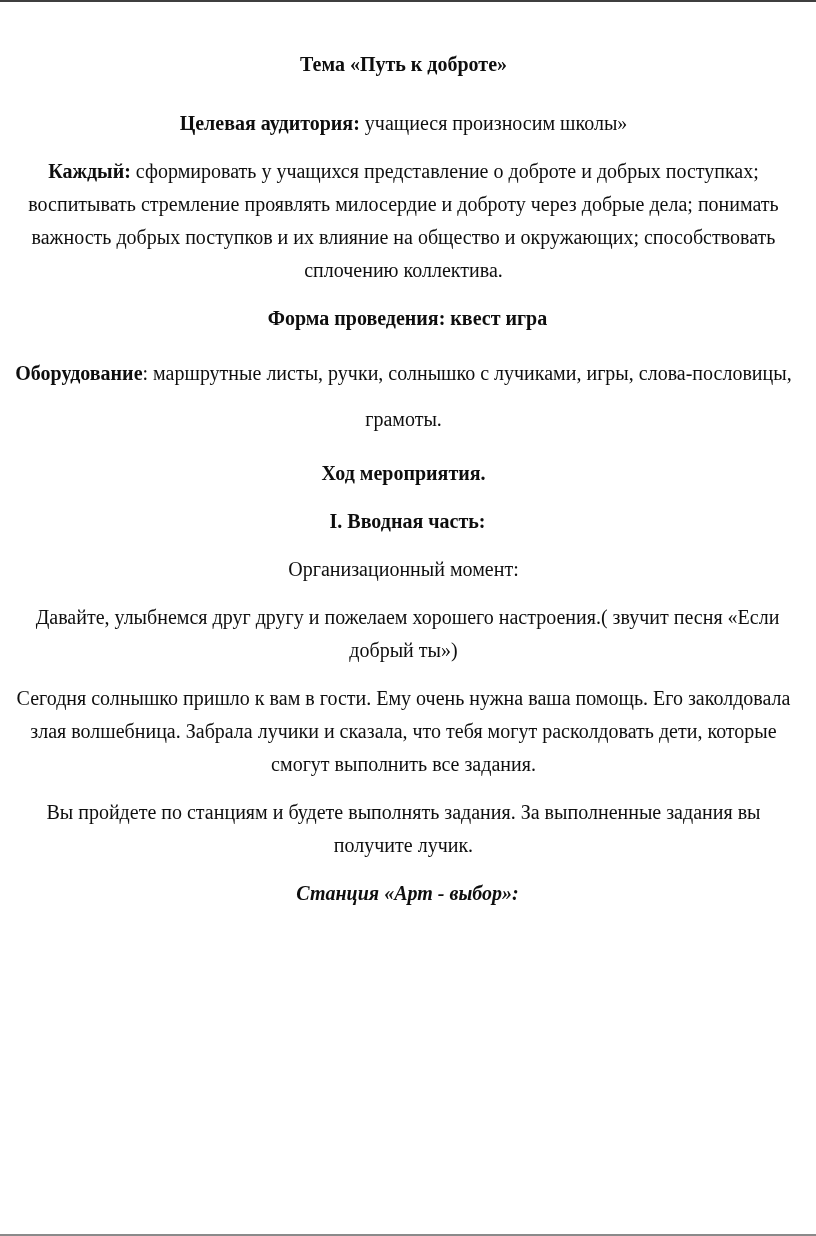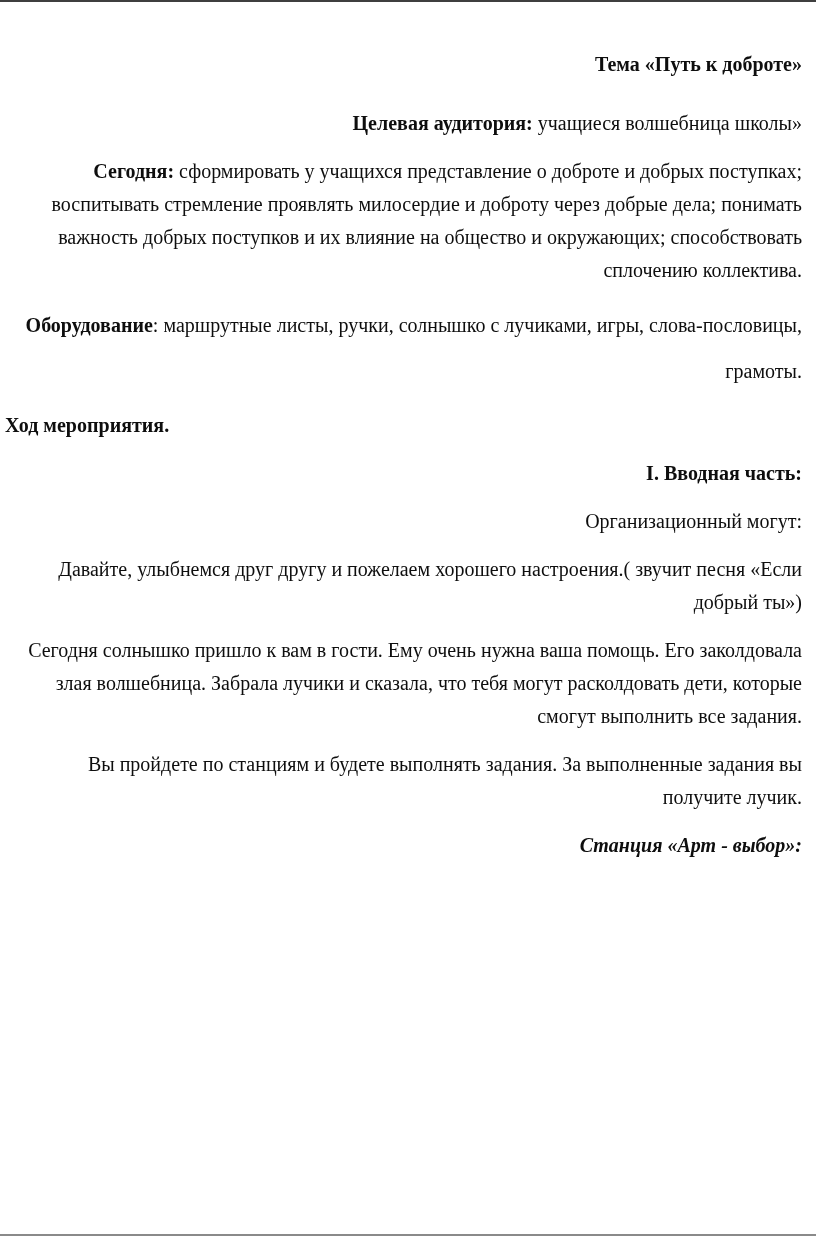--- a/index.html
+++ b/index.html
@@ -20,69 +20,72 @@
     width: 816px;
     height: 1236px;
     padding: 46px 14px 0 5px;
     border-top: 2px solid #3f3f3f;
     border-bottom: 2px solid #8a8a8a;
     background: #ffffff;
   }
   .para {
     margin: 0 0 15px 0;
     line-height: 33px;
-    text-align: right;
+    text-align: center;
   }
   .para.title {
     margin-bottom: 26px;
   }
   .para.wide-lines {
     line-height: 46px;
   }
   .para.center {
-    text-align: left;
+    text-align: center;
   }
   .ind-sm  { text-indent: 8px; }
   .ind-md  { text-indent: 12px; }
   strong { font-weight: bold; }
   em { font-style: italic; font-family: Liberation Serif, serif; }
 </style>
 </head>
 <body>
 
 <div class="page">
 
   <p class="para title">
     <strong>Тема «Путь к доброте»</strong>
   </p>
 
   <p class="para">
-    <strong>Целевая аудитория:</strong><span> учащиеся волшебница школы»</span>
+    <strong>Целевая аудитория:</strong><span> учащиеся произносим школы»</span>
   </p>
 
 
   <p class="para">
-    <strong>Сегодня:</strong><span> сформировать у учащихся представление о доброте и добрых поступках; воспитывать стремление проявлять милосердие и доброту через добрые дела; понимать  важность добрых поступков и их влияние на общество и окружающих; способствовать сплочению коллектива.</span>
+    <strong>Каждый:</strong><span> сформировать у учащихся представление о доброте и добрых поступках; воспитывать стремление проявлять милосердие и доброту через добрые дела; понимать  важность добрых поступков и их влияние на общество и окружающих; способствовать сплочению коллектива.</span>
   </p>
 
+  <p class="para ind-sm">
+    <strong>Форма проведения: квест игра</strong>
+  </p>
 
   <p class="para wide-lines">
     <strong>Оборудование</strong><span>: маршрутные листы, ручки, солнышко с лучиками, игры, слова-пословицы, грамоты.</span>
   </p>
 
   <p class="para center">
     <strong>Ход мероприятия.</strong>
   </p>
 
   <p class="para ind-sm">
     <strong>I. Вводная часть:</strong>
   </p>
 
   <p class="para">
-    <span>Организационный могут:</span>
+    <span>Организационный момент:</span>
   </p>
 
 
   <p class="para ind-sm">
     <span>Давайте, улыбнемся друг другу и пожелаем хорошего настроения.( звучит песня «Если добрый ты»)</span>
   </p>
 
   <p class="para">
     <span>Сегодня солнышко пришло к вам в гости. Ему очень нужна ваша помощь. Его заколдовала злая волшебница. Забрала лучики и сказала, что тебя могут расколдовать дети, которые смогут выполнить  все задания.</span>
   </p>

